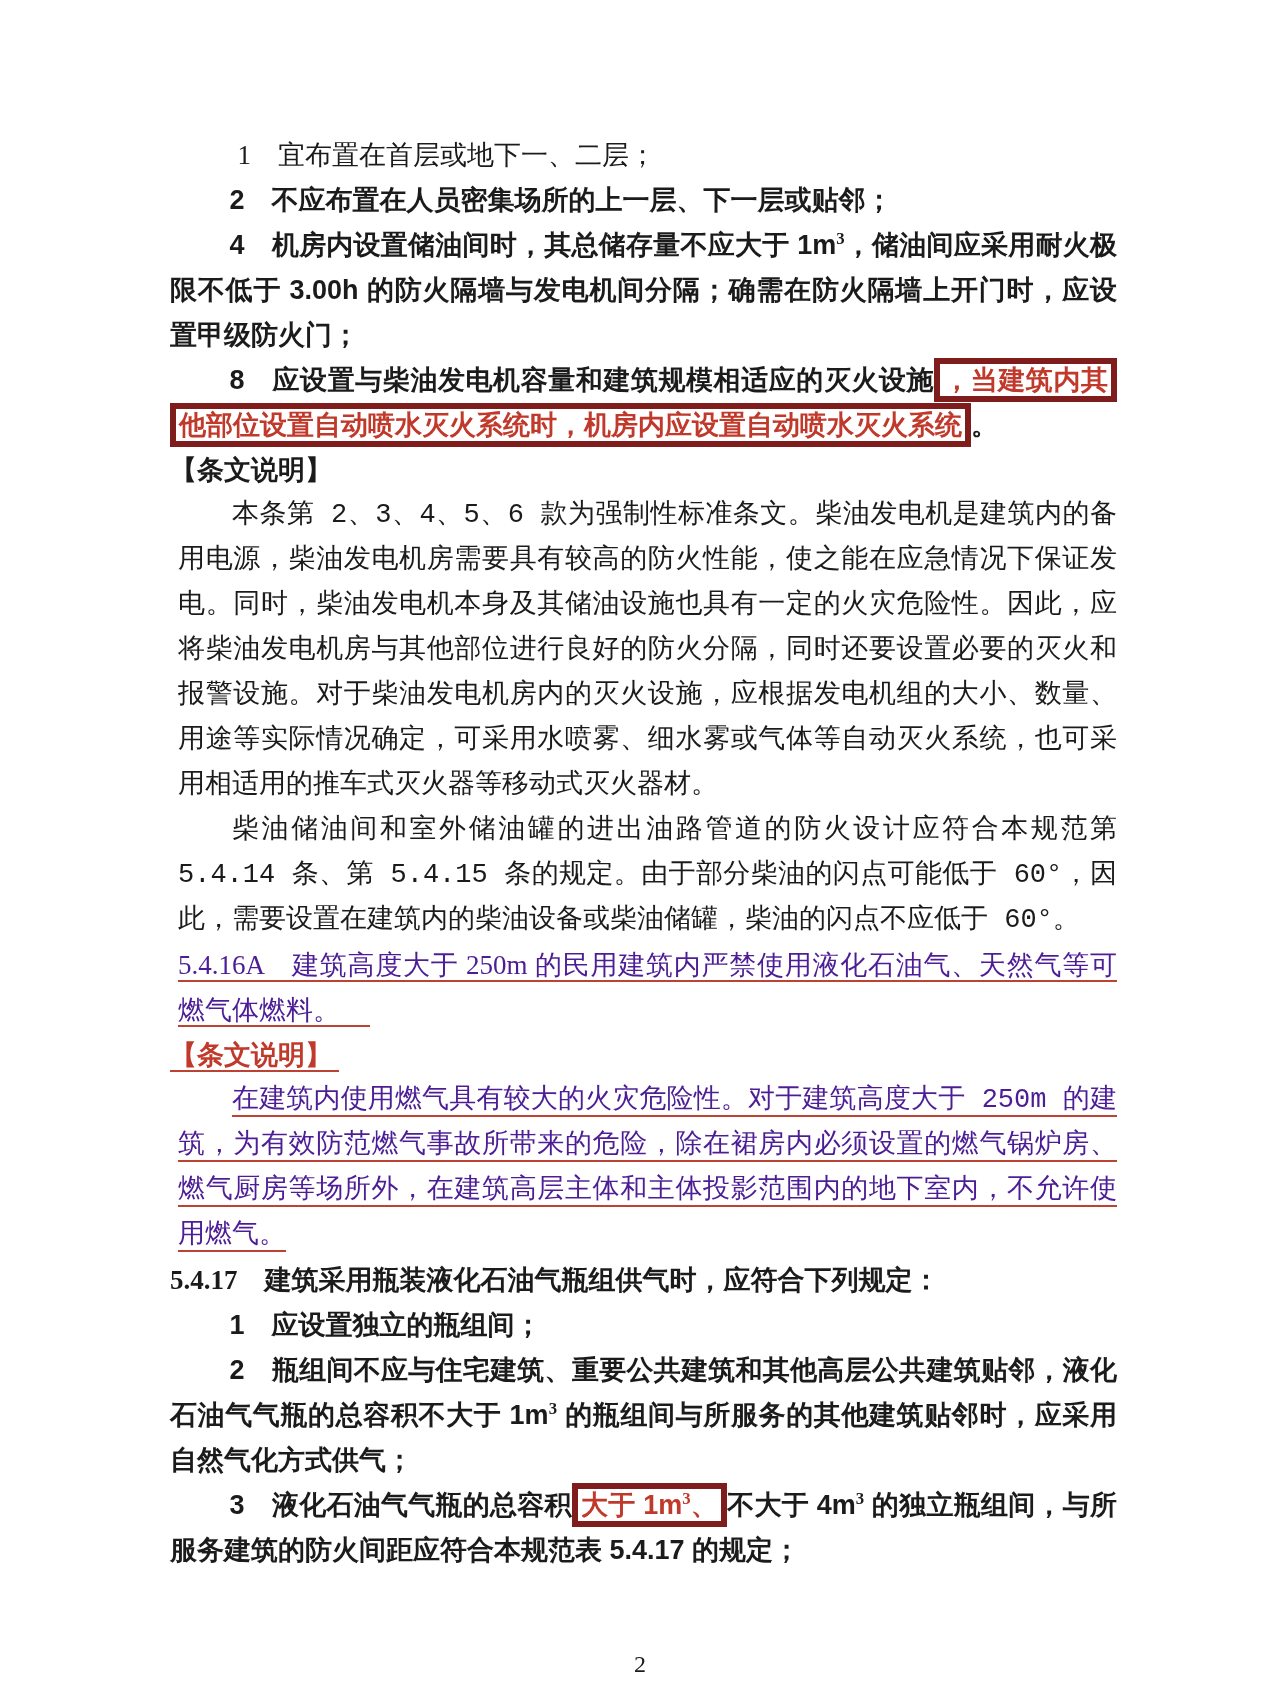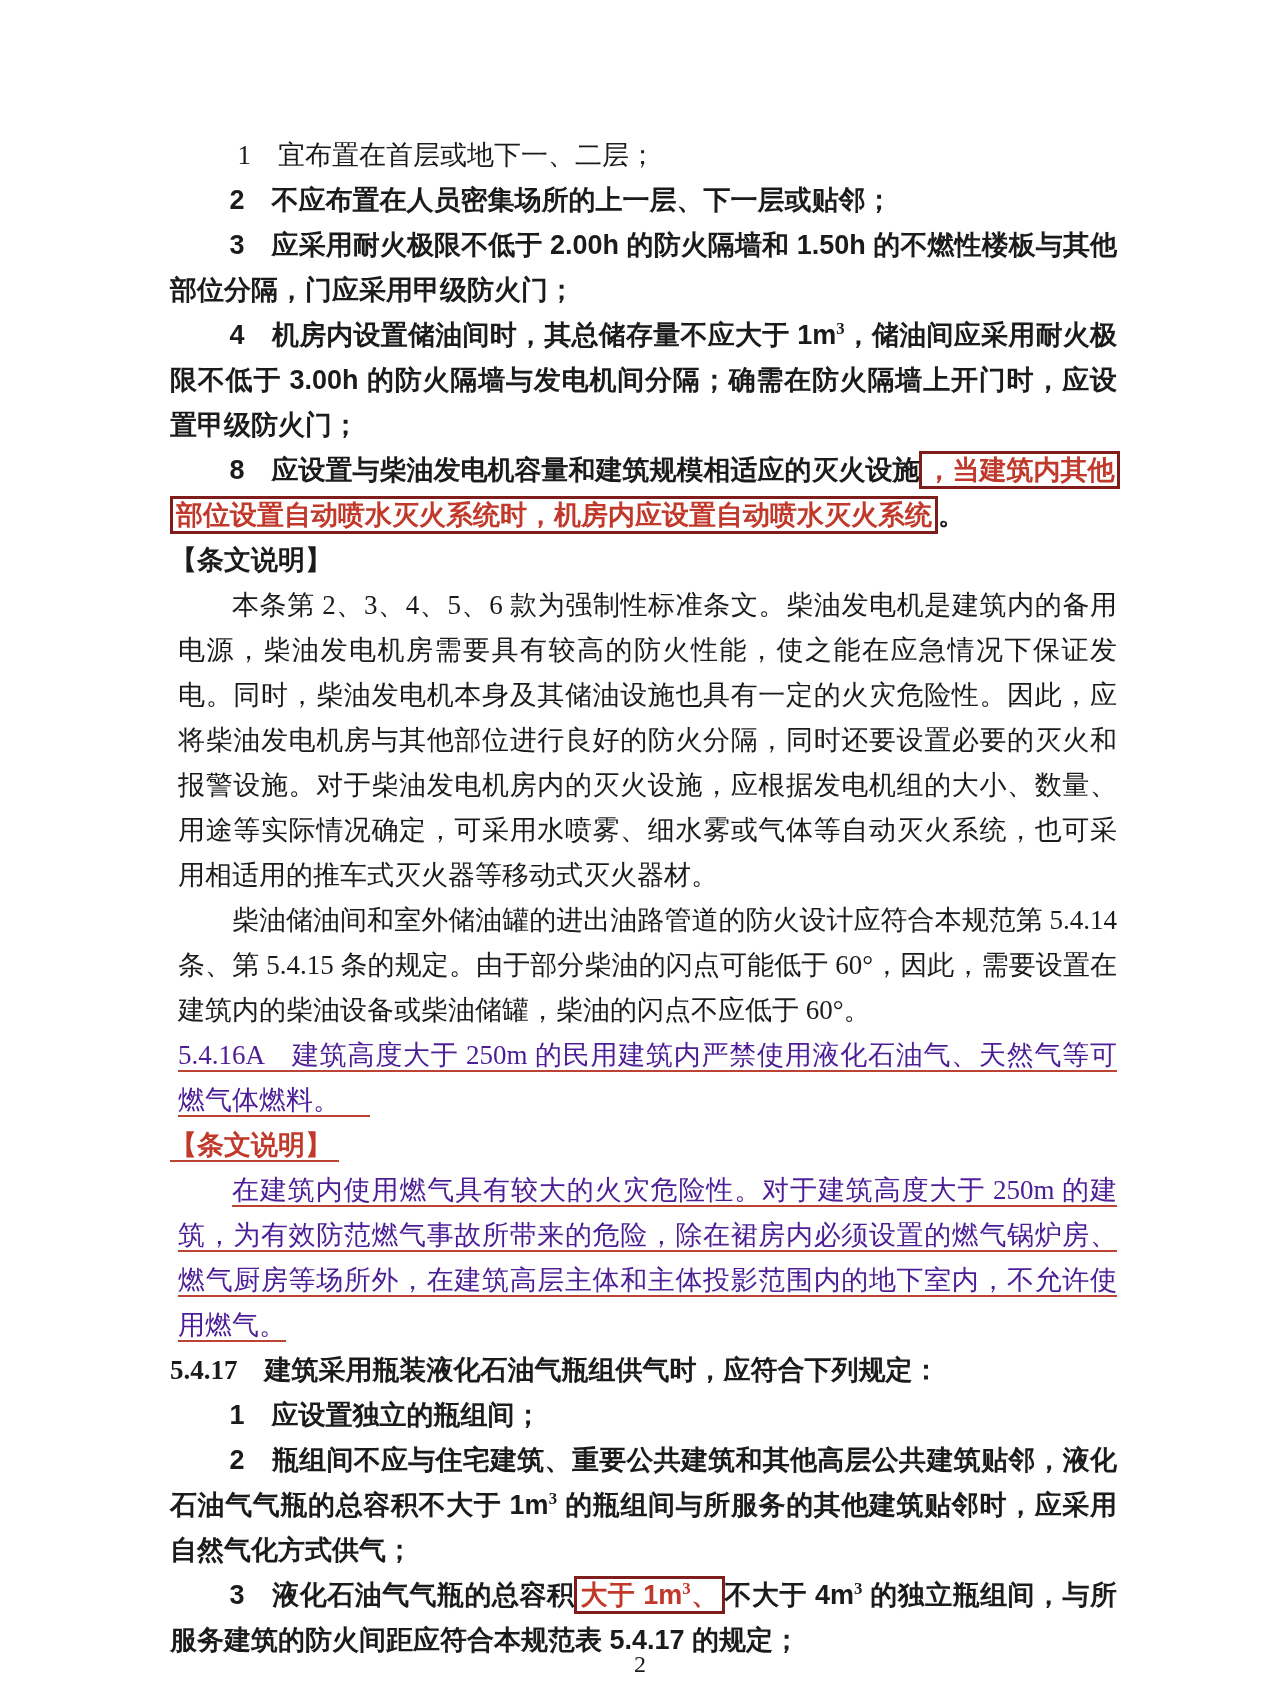--- a/index.html
+++ b/index.html
@@ -18,30 +18,30 @@
     font-size:27px;
     line-height:45px;
     text-align:justify;
   }
   p { margin:0; padding:0; }
   
   .song { font-family:"Liberation Serif","DejaVu Serif",serif;margin-left:8px; }
   
   .hei  { font-family:"Liberation Sans","DejaVu Sans",sans-serif; font-weight:bold; }
   .ind-item { text-indent:2.2em; }
-  .ind-para { text-indent:2em; }
+  .ind-para { text-indent:2em;font-family:Liberation Mono, monospace; }
   .red  { color:#4c1d95; }
   .red-hei { color:#c0392b; }
   
   .u { border-bottom:2px solid #bc4233; }
   .u-ext { padding-right:1.1em; }
   .u-ext-sm { padding-right:0.25em; }
   
   .rbox {
-    border:3px solid #7f1d1d;
+    border:6px solid #7f1d1d;
     padding:1px 3px;
     box-decoration-break:clone;
     -webkit-box-decoration-break:clone;
   }
   .sup {
     font-size:0.62em;
     vertical-align:super;
     line-height:0;
     font-family:"Liberation Serif","DejaVu Serif",serif;
   }
@@ -59,21 +59,20 @@
 </head>
 <body>
 
 <div class="page">
   <div class="content">
 
     <p class="song ind-item"><span>1　宜布置在首层或地下一、二层；</span></p>
 
     <p class="hei ind-item"><span>2　不应布置在人员密集场所的上一层、下一层或贴邻；</span></p>
 
-    <p class="hei ind-item"><span>3　应采用耐火极限不低于 2.00h 的防火隔墙和 1.50h 的不燃性楼板与其他部位分隔，门应采用甲级防火门；</span></p>
 
     <p class="hei ind-item"><span>4　机房内设置储油间时，其总储存量不应大于 1m</span><span class="sup">3</span><span>，储油间应采用耐火极限不低于 3.00h 的防火隔墙与发电机间分隔；确需在防火隔墙上开门时，应设置甲级防火门；</span></p>
 
 
     <p class="hei ind-item"><span>8　应设置与柴油发电机容量和建筑规模相适应的灭火设施</span><span class="red-hei rbox">，当建筑内其他部位设置自动喷水灭火系统时，机房内应设置自动喷水灭火系统</span><span>。</span></p>
 
     <p class="hei"><span>【条文说明】</span></p>
 
     <p class="song ind-para"><span>本条第 2、3、4、5、6 款为强制性标准条文。柴油发电机是建筑内的备用电源，柴油发电机房需要具有较高的防火性能，使之能在应急情况下保证发电。同时，柴油发电机本身及其储油设施也具有一定的火灾危险性。因此，应将柴油发电机房与其他部位进行良好的防火分隔，同时还要设置必要的灭火和报警设施。对于柴油发电机房内的灭火设施，应根据发电机组的大小、数量、用途等实际情况确定，可采用水喷雾、细水雾或气体等自动灭火系统，也可采用相适用的推车式灭火器等移动式灭火器材。</span></p>
 

